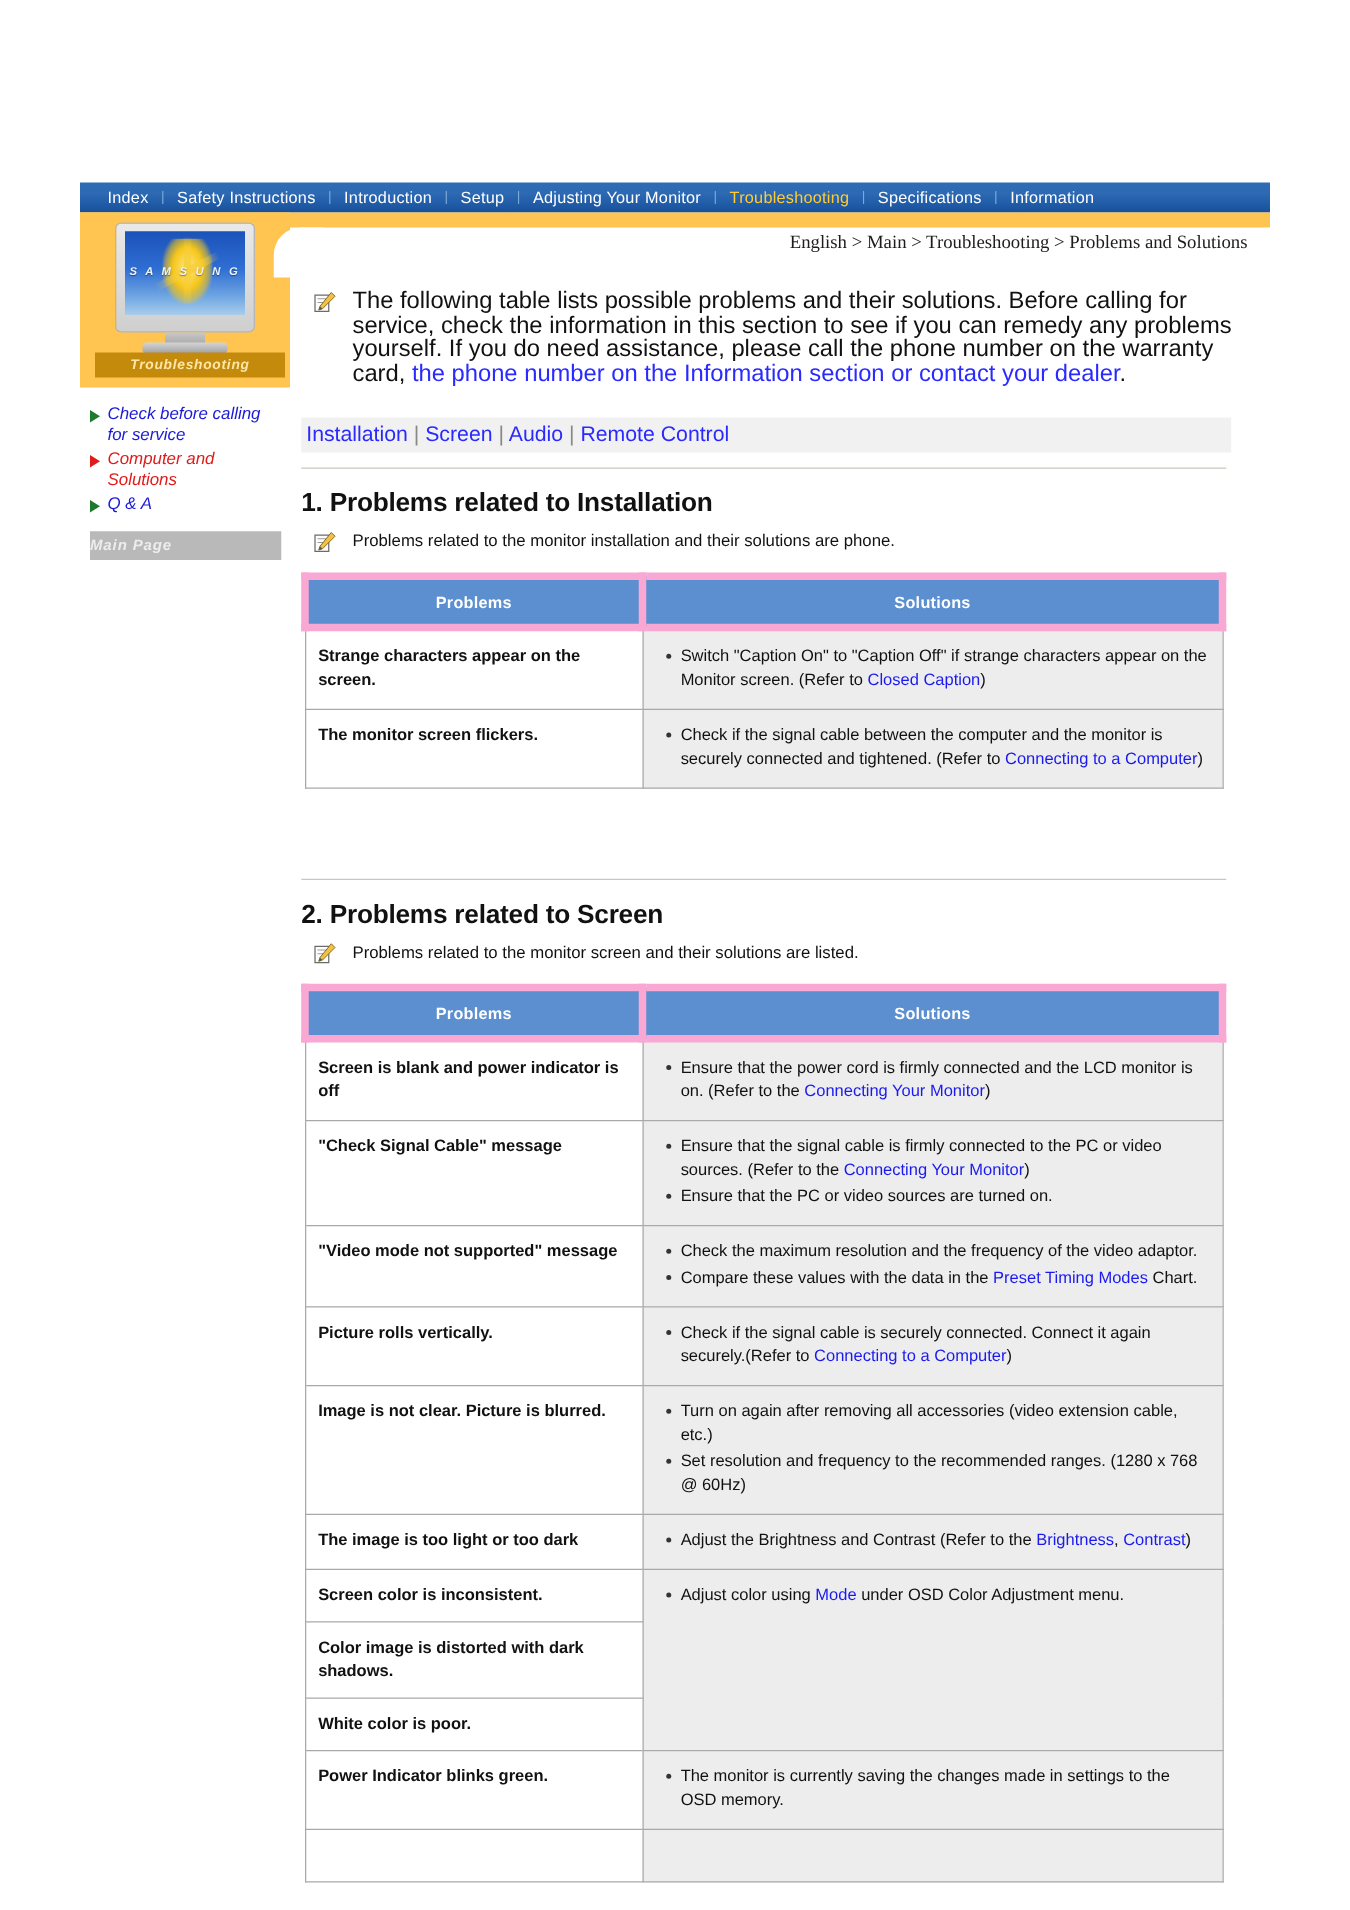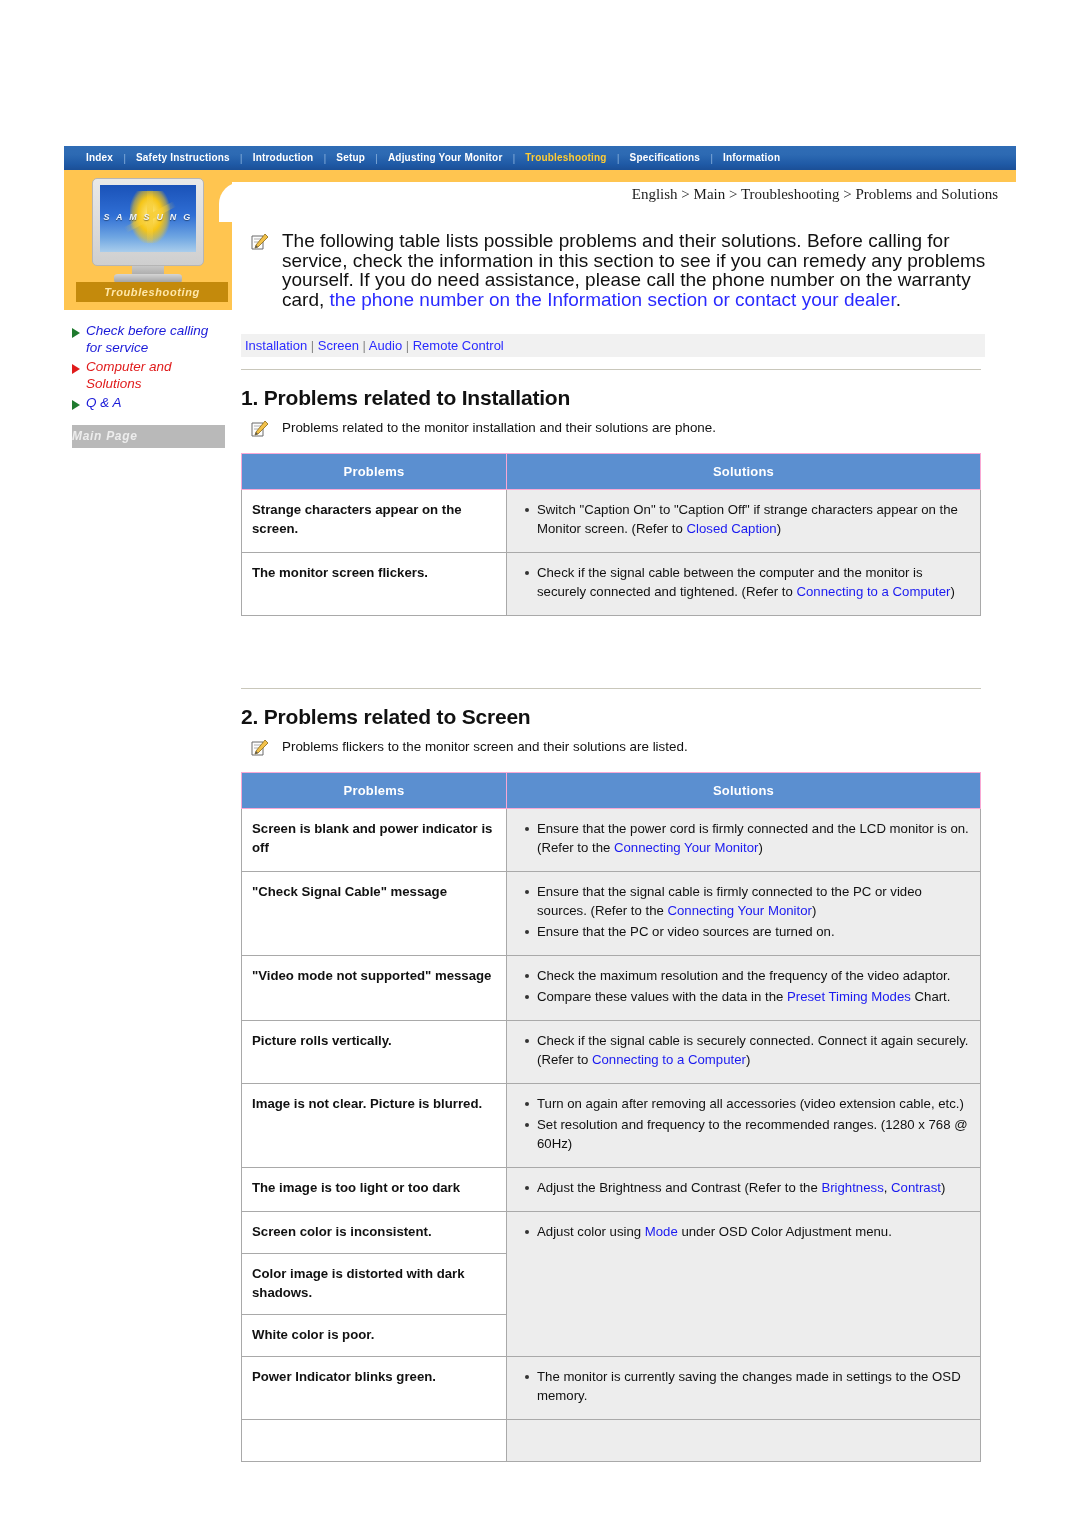--- a/index.html
+++ b/index.html
@@ -26,22 +26,22 @@
     width: 952px;
     height: 24px;
     background: linear-gradient(to bottom, #2f6cb5 0%, #2d6ab3 35%, #1f5aa6 75%, #1b4f96 100%);
     display: flex;
     align-items: center;
     box-sizing: border-box;
     padding-left: 12px;
   }
   .nav-item {
     color: #ffffff;
-    font-size: 10px;
-    font-weight: bold;
+    font-size: 13px;
+    font-weight: normal;
     letter-spacing: 0.2px;
     white-space: nowrap;
     padding: 12px 10px;
     line-height: 24px;
     cursor: pointer;
   }
   .nav-item.active { color: #ffcc33; }
   .nav-sep {
     color: #7fa9d8;
     font-size: 11px;
@@ -250,21 +250,21 @@
   }
   .lnk { color: #2a2aff; }
   .lnk-b { color: #1a1af0; }
 
   .subnav {
     margin-top: 25px;
     margin-left: 0;
     width: 740px;
     background: #f1f1f1;
     padding: 4px 0 4px 4px;
-    font-size: 13px;
+    font-size: 17px;
     color: #2a2aff;
   }
   .subnav .bar { color: #888; }
 
   .hr-rule {
     border: 0;
     border-top: 1px solid #c9c7bb;
     margin: 12px 0 0 0;
     width: 740px;
   }
@@ -290,21 +290,21 @@
     margin-top: 13px;
     table-layout: fixed;
     border: 1px solid #a9a9a9;
   }
   table.pt th {
     background: #5b8fd0;
     color: #ffffff;
     font-size: 13px;
     font-weight: bold;
     height: 33px;
-    border: 1px solid #f9a8d4;
+    border: 6px solid #f9a8d4;
     letter-spacing: 0.2px;
   }
   table.pt th.c1 { width: 262px; }
   table.pt td {
     border: 1px solid #a9a9a9;
     vertical-align: top;
     padding: 10px 10px 12px 10px;
     font-size: 13.2px;
     line-height: 19px;
   }
@@ -463,21 +463,21 @@
         <div class="section-sub">
           <span class="note-icon">
             <svg width="20" height="20" viewBox="0 0 20 20">
               <polygon points="2,3 13,3 13,16 2,16" fill="#fdfdfd" stroke="#6b6b6b" stroke-width="1"></polygon>
               <line x1="4" y1="6" x2="11" y2="6" stroke="#9a9a9a" stroke-width="0.8"></line>
               <line x1="4" y1="9" x2="11" y2="9" stroke="#9a9a9a" stroke-width="0.8"></line>
               <polygon points="15,1 18,4 8,14 5,15 6,12" fill="#f2c14a" stroke="#8a6a18" stroke-width="0.8"></polygon>
               <polygon points="5,15 6,12 8,14" fill="#5a5a5a"></polygon>
             </svg>
           </span>
-          <span class="note-text">Problems flickers to the monitor screen and their solutions are listed.</span>
+          <span class="note-text">Problems related to the monitor screen and their solutions are listed.</span>
         </div>
         <table class="pt">
           <thead>
             <tr>
               <th class="c1">Problems</th>
               <th>Solutions</th>
             </tr>
           </thead>
           <tbody>
             <tr>

